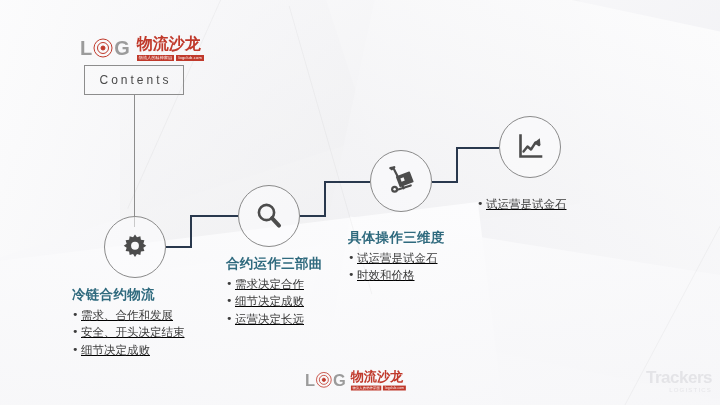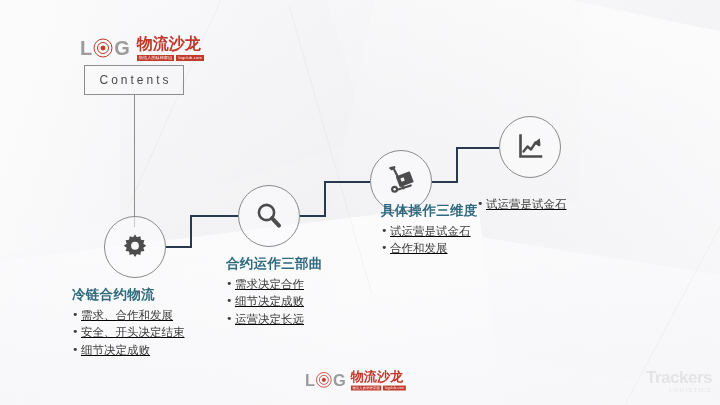--- a/index.html
+++ b/index.html
@@ -145,21 +145,21 @@
   .block li {
     font-size:11.5px; color:#3b3b3b; line-height:1.5;
     font-family:"DejaVu Sans", sans-serif;
     white-space:nowrap; padding-left:9px; position:relative;
   }
   .block li::before {
     content:"•"; position:absolute; left:0; top:0; color:#3b3b3b; font-size:11px;
   }
   #block-1 { left:72px; top:286px; }
   #block-2 { left:226px; top:255px; }
-  #block-3 { left:348px; top:202px;margin-left:33px; }
+  #block-3 { left:348px; top:229px; }
   #block-4 { left:477px; top:196px; }
   #block-4 h3 { text-align:left; }
 
   
   #bottom-logo {
     position:absolute; left:305px; top:370px;
     display:flex; align-items:center; gap:6px; transform:scale(.82);
     transform-origin:left top;
   }
 
@@ -274,21 +274,21 @@
       <li>需求决定合作</li>
       <li>细节决定成败</li>
       <li>运营决定长远</li>
     </ul>
   </div>
 
   <div class="block" id="block-3">
     <h3>具体操作三维度</h3>
     <ul>
       <li>试运营是试金石</li>
-      <li>合作和发展</li>
+      <li>时效和价格</li>
     </ul>
   </div>
 
   <div class="block" id="block-4">
     <ul>
       <li>试运营是试金石</li>
     </ul>
   </div>
 
   <div id="bottom-logo">

